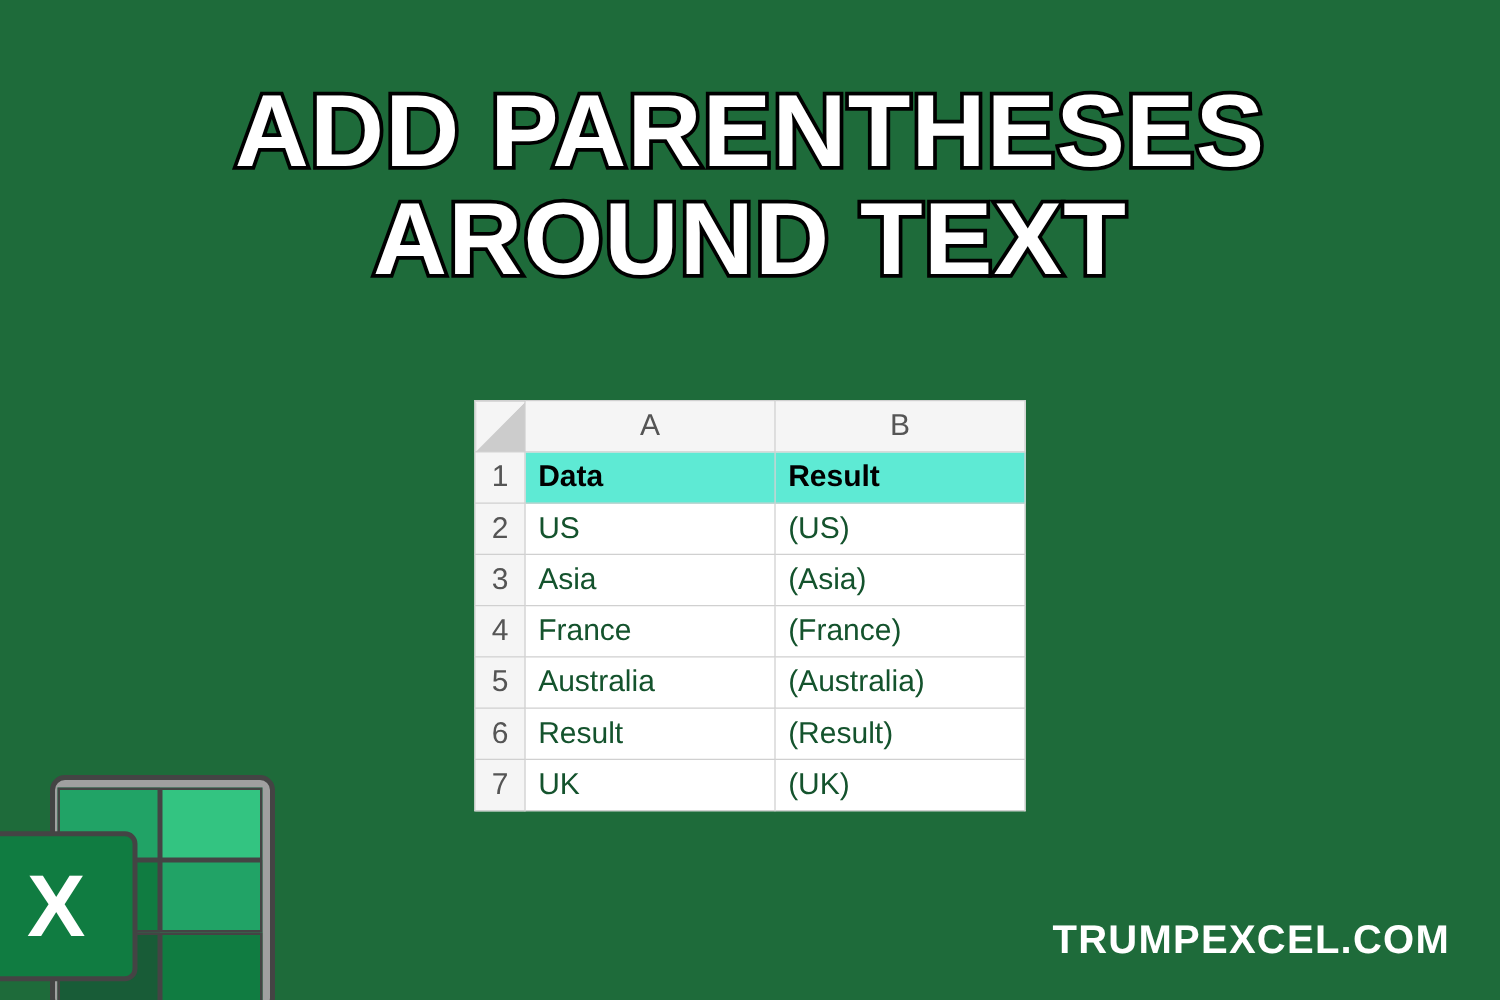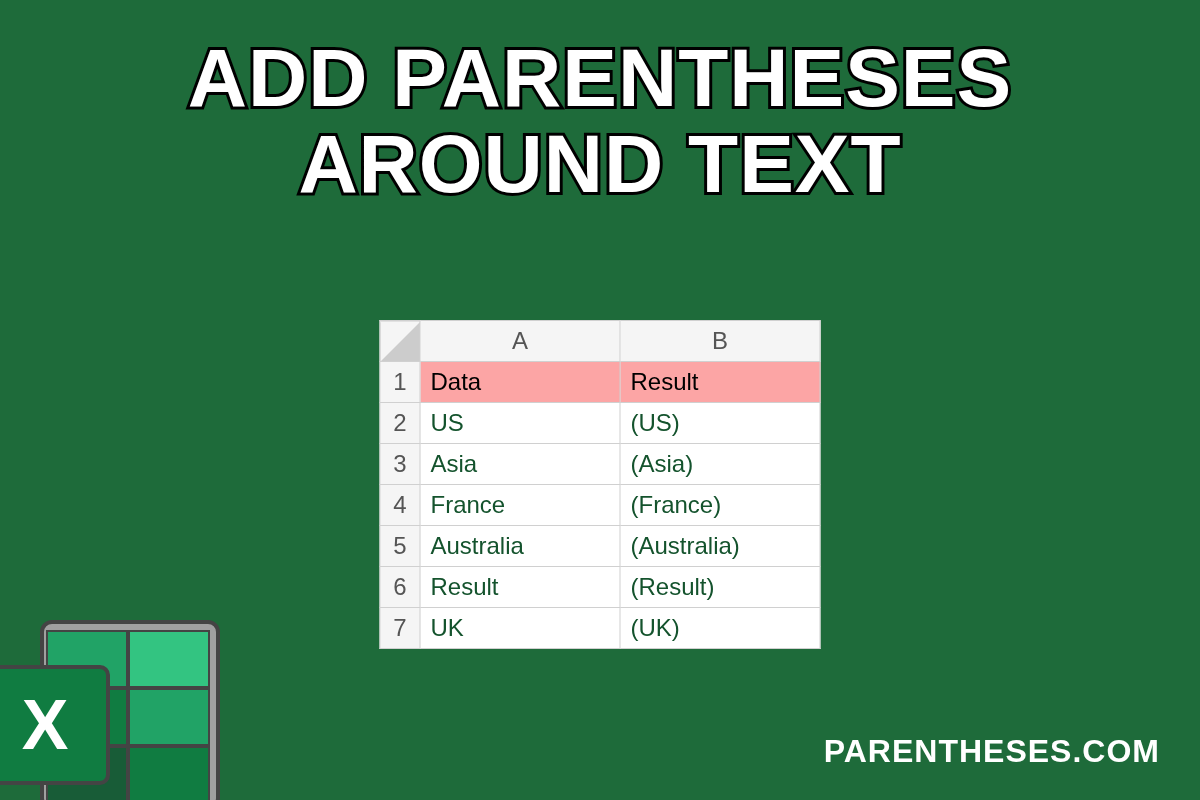--- a/index.html
+++ b/index.html
@@ -20,20 +20,21 @@
     .title {
       text-align: center;
       padding-top: 35px;
       font-size: 82px;
       font-weight: 900;
       color: white;
       line-height: 1.05;
       letter-spacing: 1px;
       -webkit-text-stroke: 6px black;
       paint-order: stroke fill;
+      margin-top: 28px;
     }
     
     .spreadsheet {
       position: absolute;
       top: 320px;
       left: 50%;
       transform: translateX(-50%);
       background: white;
       border-collapse: collapse;
     }
@@ -60,22 +61,22 @@
       color: #555;
       width: 40px;
     }
     
     .spreadsheet .corner {
       background: linear-gradient(135deg, #f5f5f5 50%, #ccc 50%);
       width: 40px;
     }
     
     .spreadsheet .header-row td {
-      background: #fca5a5;
-      font-weight: normal;
+      background: #5eead4;
+      font-weight: bold;
       color: #000;
     }
     
     .spreadsheet .header-row .row-header {
       background: #f5f5f5;
       font-weight: normal;
       color: #555;
     }
     
     .spreadsheet .col-a {
@@ -229,13 +230,13 @@
         <div class="eg5"></div>
         <div class="eg6"></div>
       </div>
     </div>
     <div class="excel-front">
       <span class="excel-x">X</span>
     </div>
   </div>
 </div>
 
-<div class="watermark">PARENTHESES.COM</div>
+<div class="watermark">TRUMPEXCEL.COM</div>
 
 </body></html>

